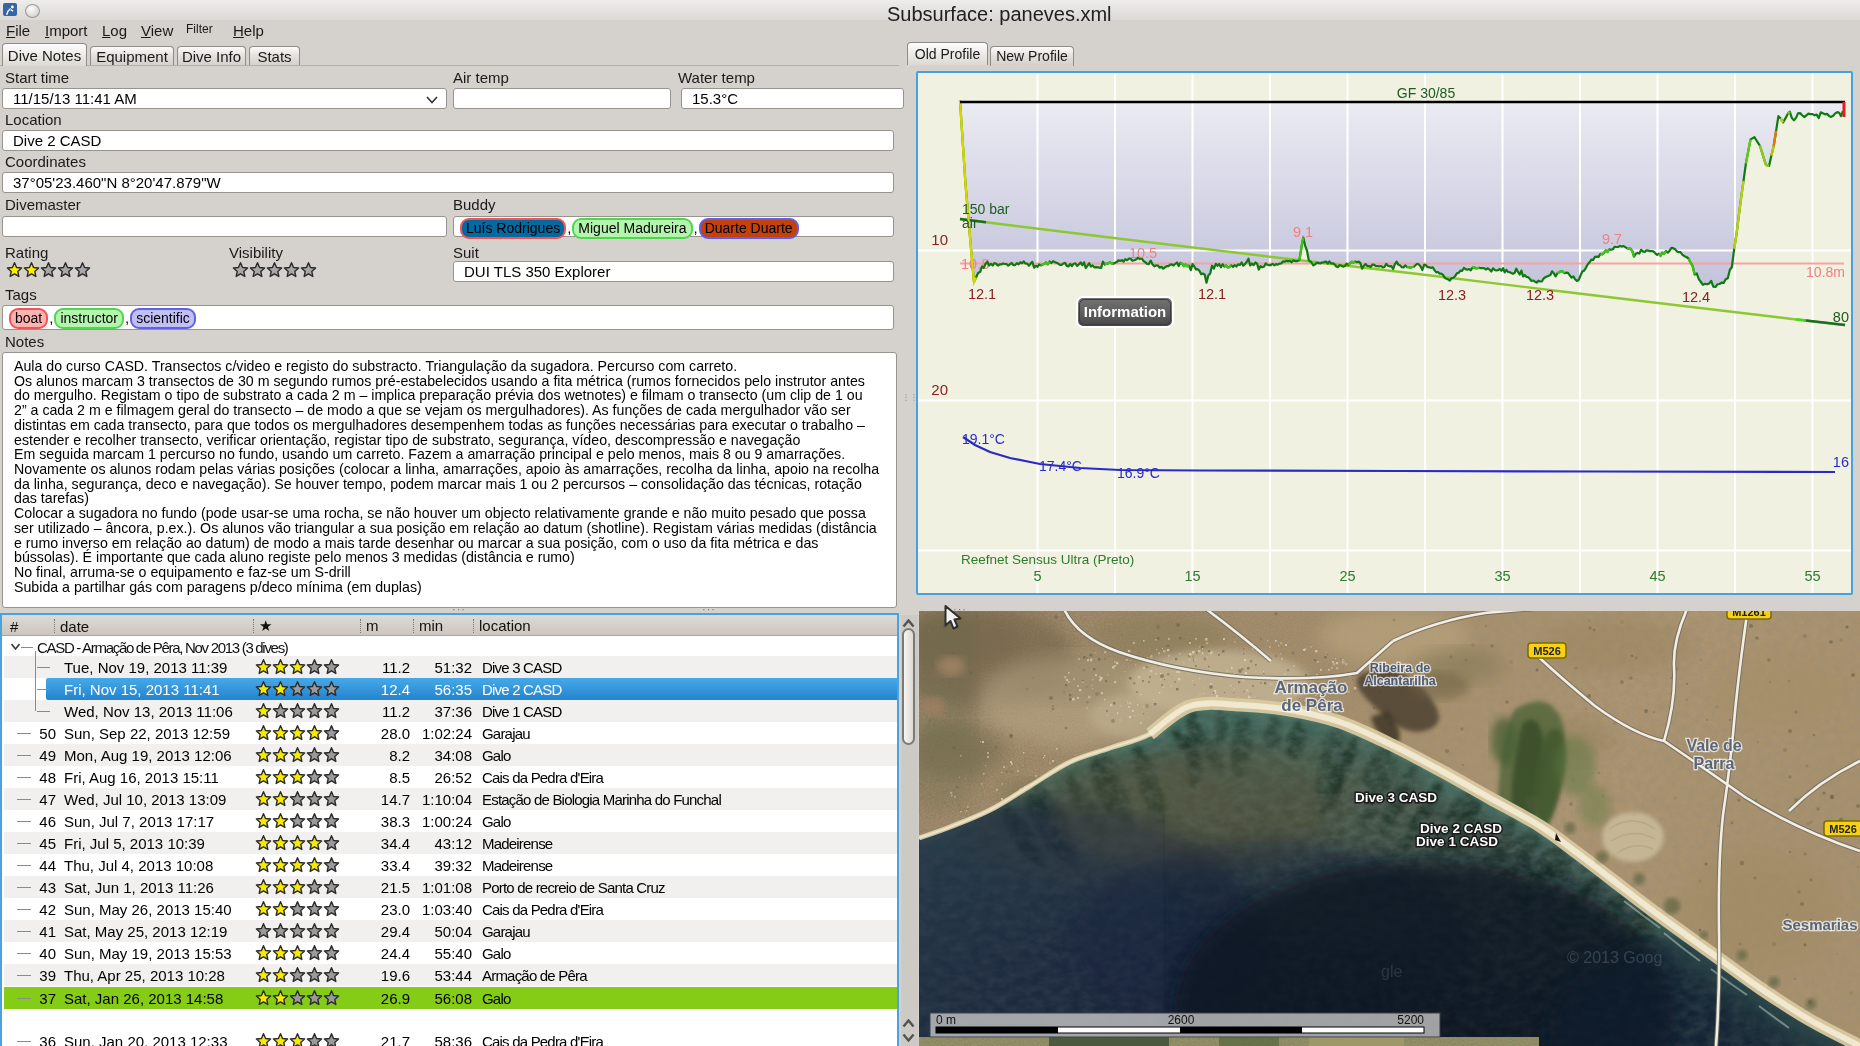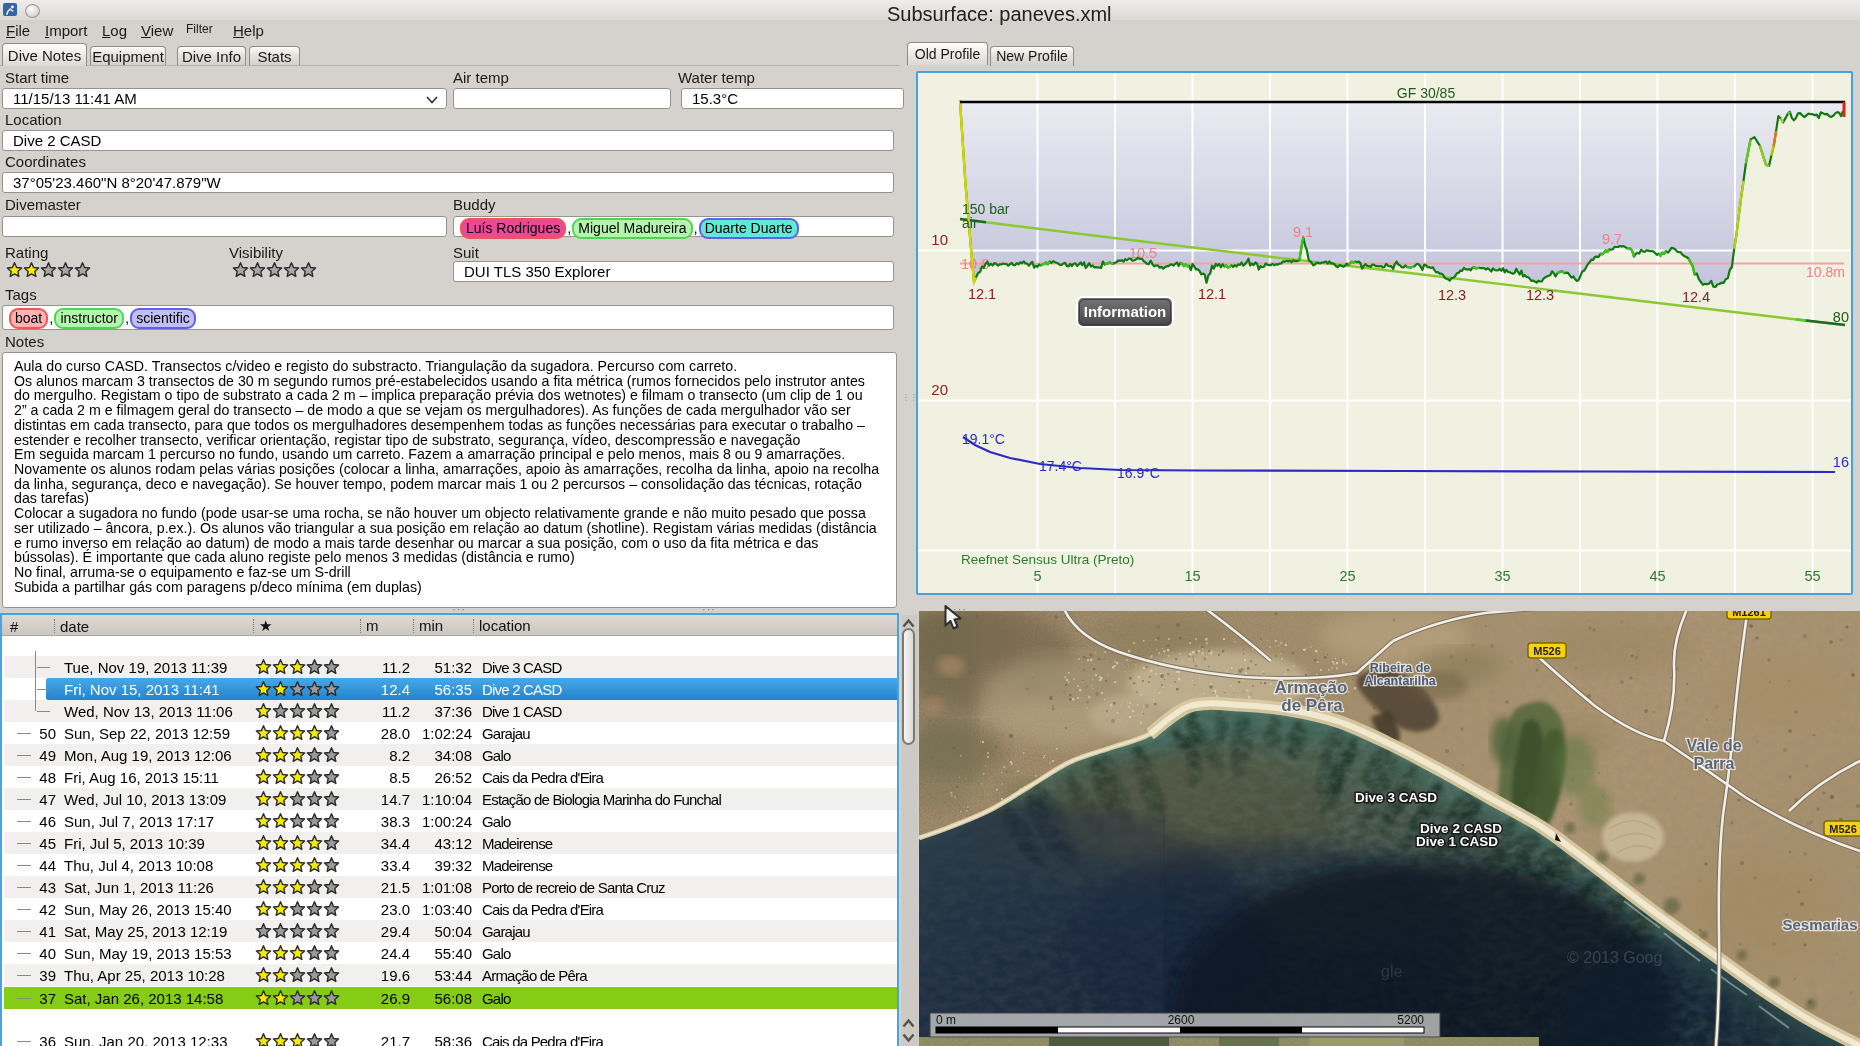--- a/index.html
+++ b/index.html
@@ -30,40 +30,40 @@
     <div class="abs" style="left:25px;top:4px;width:15px;height:14px;border-radius:50%;background:radial-gradient(circle at 40% 30%,#fdfdfd,#c9c6c2);border:1px solid #9a9792"></div>
     <div class="abs" style="left:887px;top:3px;font-size:20px;color:#202020">Subsurface: paneves.xml</div>
   </div>
 <div class="abs" style="left:6px;top:22px;font-size:15px;color:#1a1a1a"><u>F</u>ile</div>
 <div class="abs" style="left:45px;top:22px;font-size:15px;color:#1a1a1a"><u>I</u>mport</div>
 <div class="abs" style="left:102px;top:22px;font-size:15px;color:#1a1a1a"><u>L</u>og</div>
 <div class="abs" style="left:141px;top:22px;font-size:15px;color:#1a1a1a"><u>V</u>iew</div>
 <div class="abs" style="left:186px;top:22px;font-size:12px;color:#1a1a1a">Filter</div>
 <div class="abs" style="left:233px;top:22px;font-size:15px;color:#1a1a1a"><u>H</u>elp</div>
 <div class="tab on" style="left:2px;top:43px;width:85px;height:23px;line-height:23px">Dive Notes</div>
-<div class="tab" style="left:90px;top:46px;width:76px;height:20px;line-height:20px">Equipment</div>
+<div class="tab" style="left:90px;top:46px;width:84px;height:20px;line-height:20px">Equipment</div>
 <div class="tab" style="left:177px;top:46px;width:69px;height:20px;line-height:20px">Dive Info</div>
 <div class="tab" style="left:249px;top:46px;width:51px;height:20px;line-height:20px">Stats</div>
 <div class="abs" style="left:0;top:65px;width:899px;height:1px;background:#b3b0ab;z-index:1"></div>
 <div class="lbl" style="left:5px;top:69px">Start time</div>
 <div class="lbl" style="left:453px;top:69px">Air temp</div>
 <div class="lbl" style="left:678px;top:69px">Water temp</div>
 <div class="inp" style="left:2px;top:88px;width:445px">11/15/13 11:41 AM<svg width="12" height="8" viewBox="0 0 12 8" style="position:absolute;right:8px;top:7px">
       <path d="M1 1 L6 6.5 L11 1" fill="none" stroke="#333" stroke-width="1.6"></path>
     </svg></div>
 <div class="inp" style="left:453px;top:88px;width:218px"></div>
 <div class="inp" style="left:681px;top:88px;width:223px">15.3°C</div>
 <div class="lbl" style="left:5px;top:111px">Location</div>
 <div class="inp" style="left:2px;top:130px;width:892px">Dive 2 CASD</div>
 <div class="lbl" style="left:5px;top:153px">Coordinates</div>
 <div class="inp" style="left:2px;top:172px;width:892px">37°05'23.460"N 8°20'47.879"W</div>
 <div class="lbl" style="left:5px;top:196px">Divemaster</div>
 <div class="lbl" style="left:453px;top:196px">Buddy</div>
 <div class="inp" style="left:2px;top:216px;width:445px"></div>
-<div class="inp" style="left:453px;top:216px;width:441px;padding-left:5px;padding-top:1px"><span class="pill" style="background:#ec4899;border:2px solid #f05555">Luís Rodrigues</span>,<span class="pill" style="background:#b4f5ae;border:2px solid #52d452">Miguel Madureira</span>,<span class="pill" style="background:#5eead4;border:2px solid #6060e8">Duarte Duarte</span></div>
+<div class="inp" style="left:453px;top:216px;width:441px;padding-left:5px;padding-top:1px"><span class="pill" style="background:#0369a1;border:2px solid #f05555">Luís Rodrigues</span>,<span class="pill" style="background:#b4f5ae;border:2px solid #52d452">Miguel Madureira</span>,<span class="pill" style="background:#c2410c;border:2px solid #6060e8">Duarte Duarte</span></div>
 <div class="lbl" style="left:5px;top:244px">Rating</div>
 <div class="lbl" style="left:229px;top:244px">Visibility</div>
 <div class="lbl" style="left:453px;top:244px">Suit</div>
 <div class="abs" style="left:6px;top:261px"><svg width="17" height="17" viewBox="0 0 24 24" style="vertical-align:top;margin-right:0px">
       <path d="M12 2.5 L14.9 9.1 L22 9.9 L16.6 14.7 L18.1 21.8 L12 18.1 L5.9 21.8 L7.4 14.7 L2 9.9 L9.1 9.1 Z" fill="#ffee00" stroke="#2b2b2b" stroke-width="2" stroke-linejoin="round"></path>
     </svg><svg width="17" height="17" viewBox="0 0 24 24" style="vertical-align:top;margin-right:0px">
       <path d="M12 2.5 L14.9 9.1 L22 9.9 L16.6 14.7 L18.1 21.8 L12 18.1 L5.9 21.8 L7.4 14.7 L2 9.9 L9.1 9.1 Z" fill="#ffee00" stroke="#2b2b2b" stroke-width="2" stroke-linejoin="round"></path>
     </svg><svg width="17" height="17" viewBox="0 0 24 24" style="vertical-align:top;margin-right:0px">
       <path d="M12 2.5 L14.9 9.1 L22 9.9 L16.6 14.7 L18.1 21.8 L12 18.1 L5.9 21.8 L7.4 14.7 L2 9.9 L9.1 9.1 Z" fill="#a8a8a8" stroke="#2b2b2b" stroke-width="2" stroke-linejoin="round"></path>
     </svg><svg width="17" height="17" viewBox="0 0 24 24" style="vertical-align:top;margin-right:0px">
@@ -96,20 +96,27 @@
       <span class="abs" style="left:58px;top:3px">date</span>
       <span class="abs" style="left:257px;top:2px">★</span>
       <span class="abs" style="left:364px;top:2px">m</span>
       <span class="abs" style="left:417px;top:2px">min</span>
       <span class="abs" style="left:477px;top:2px">location</span>
       <span class="hdrsep" style="left:52px"></span>
       <span class="hdrsep" style="left:251px"></span>
       <span class="hdrsep" style="left:358px"></span>
       <span class="hdrsep" style="left:411px"></span>
       <span class="hdrsep" style="left:471px"></span>
+    </div>
+<div class="row" style="top:21px;height:20px;background:#fff">
+      <svg width="9" height="7" viewBox="0 0 9 7" style="position:absolute;left:7px;top:7px">
+        <path d="M0.5 1 L4.5 6 L8.5 1" fill="none" stroke="#3a3a3a" stroke-width="1.6"></path>
+      </svg>
+      <span class="treedash" style="left:17px;top:11px;width:12px"></span>
+      <span class="abs" style="left:33px;top:3px;letter-spacing:-1.3px">CASD - Armação de Pêra, Nov 2013 (3 dives)</span>
     </div>
 <div class="row" style="top:41px;background:#f1f0ef">
       <span class="treedash" style="left:33px;top:11px;width:13px"></span>
       <span class="rdate" style="color:#000">Tue, Nov 19, 2013 11:39</span>
       <span class="rstars"><svg width="17" height="17" viewBox="0 0 24 24" style="vertical-align:top;margin-right:0px">
           <path d="M12 2.5 L14.9 9.1 L22 9.9 L16.6 14.7 L18.1 21.8 L12 18.1 L5.9 21.8 L7.4 14.7 L2 9.9 L9.1 9.1 Z" fill="#f6ea00" stroke="#2b2b2b" stroke-width="2" stroke-linejoin="round"></path>
         </svg><svg width="17" height="17" viewBox="0 0 24 24" style="vertical-align:top;margin-right:0px">
           <path d="M12 2.5 L14.9 9.1 L22 9.9 L16.6 14.7 L18.1 21.8 L12 18.1 L5.9 21.8 L7.4 14.7 L2 9.9 L9.1 9.1 Z" fill="#f6ea00" stroke="#2b2b2b" stroke-width="2" stroke-linejoin="round"></path>
         </svg><svg width="17" height="17" viewBox="0 0 24 24" style="vertical-align:top;margin-right:0px">
           <path d="M12 2.5 L14.9 9.1 L22 9.9 L16.6 14.7 L18.1 21.8 L12 18.1 L5.9 21.8 L7.4 14.7 L2 9.9 L9.1 9.1 Z" fill="#f6ea00" stroke="#2b2b2b" stroke-width="2" stroke-linejoin="round"></path>

